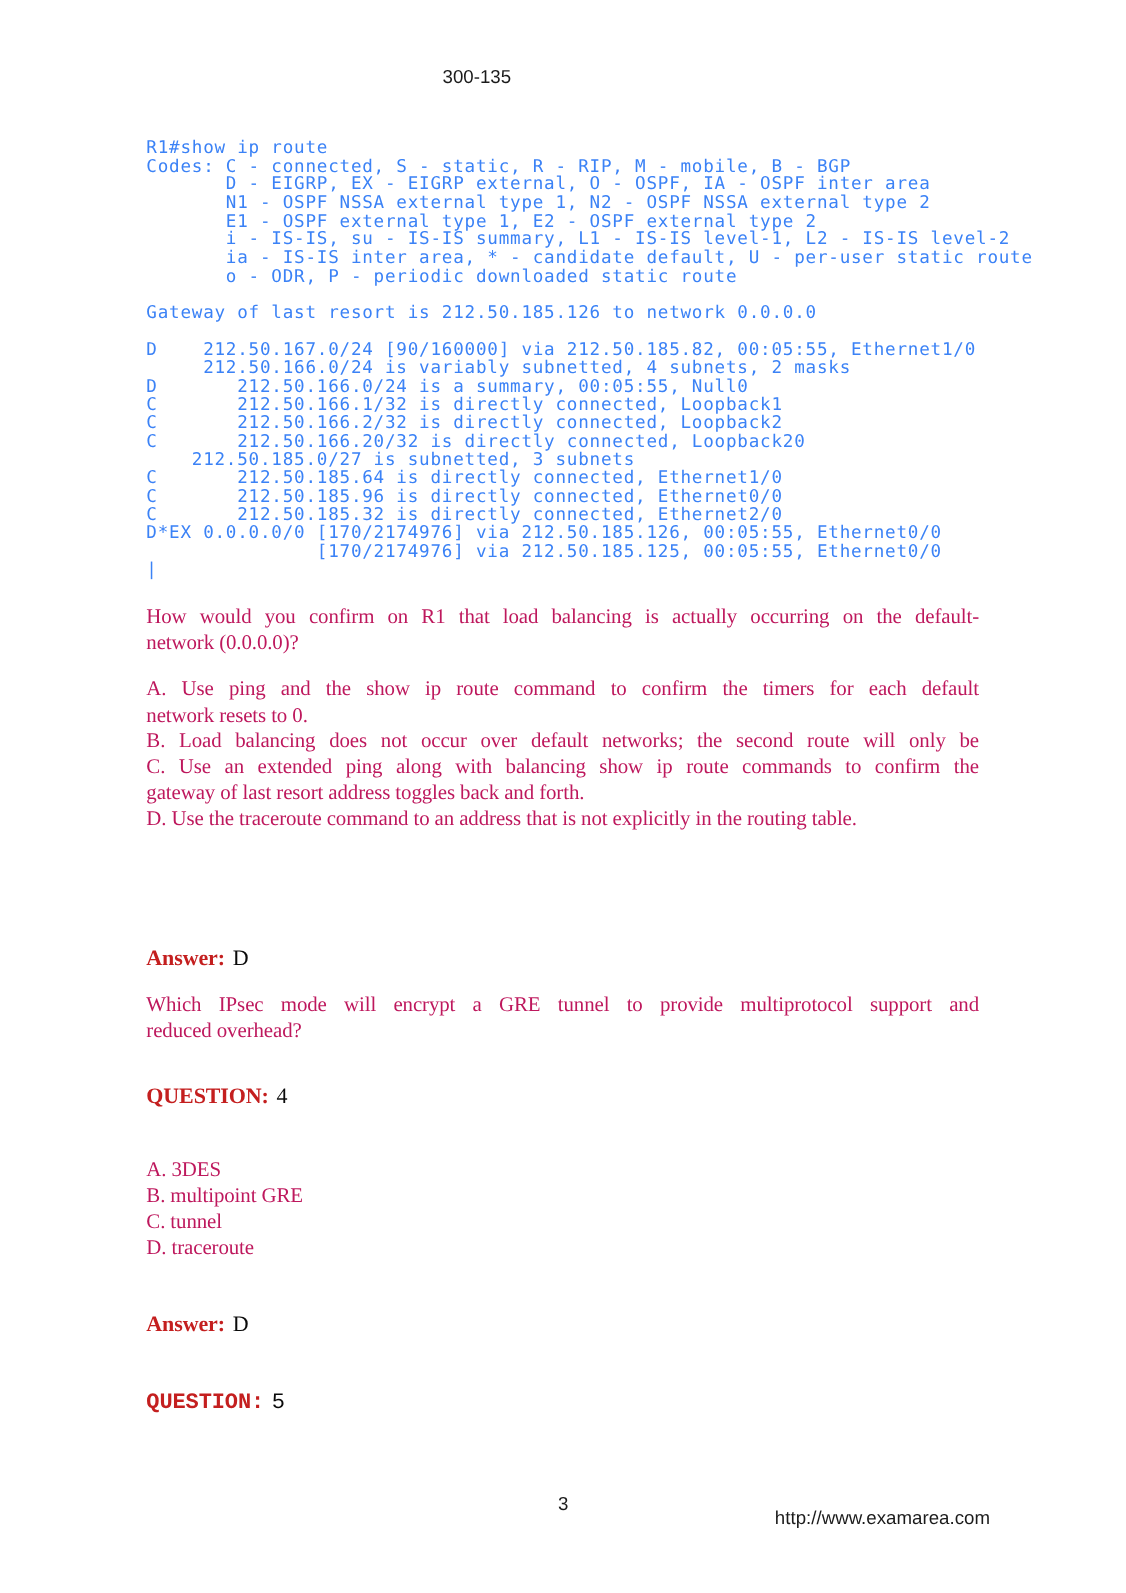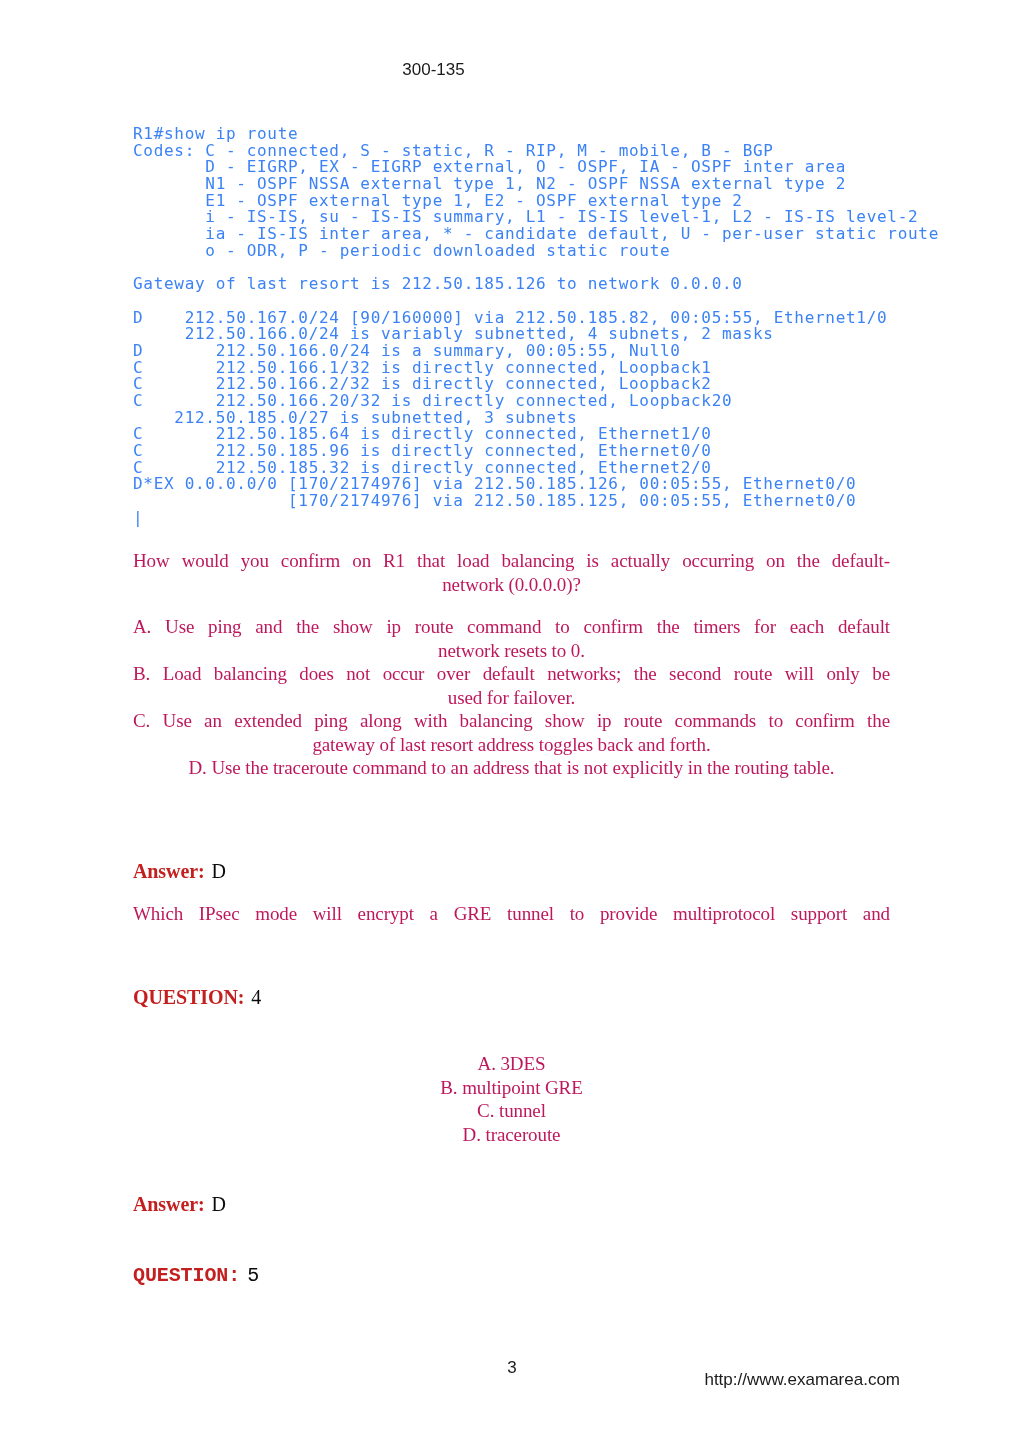--- a/index.html
+++ b/index.html
@@ -35,21 +35,21 @@
   .code-line { white-space: pre; height: 16.7px; }
   .serif-block {
     position: absolute;
     left: 133px;
     width: 757px;
     font-size: 19px;
     letter-spacing: -0.1px;
     line-height: 23.5px;
     color: #be185d;
   }
-  .para-line { text-align: center; }
+  .para-line { text-align: left; }
   .para-line.stretch { text-align: justify; text-align-last: justify; }
   .q3-prompt   { top: 549px; }
   .q3-options  { top: 615px; }
   .q4-prompt   { top: 902px; }
   .q4-options  { top: 1052px; }
   .heading-row {
     position: absolute;
     left: 133px;
     font-size: 20px;
     line-height: 24px;
@@ -97,41 +97,41 @@
       <div class="para-line">network (0.0.0.0)?</div>
     </div>
 
   <div class="serif-block q3-options">
     <div>
         <div class="para-line stretch">A. Use ping and the show ip route command to confirm the timers for each default</div>
         <div class="para-line">network resets to 0.</div>
       </div>
     <div>
         <div class="para-line stretch">B. Load balancing does not occur over default networks; the second route will only be</div>
-        <div class="para-line">used for failover.</div>
       </div>
     <div>
         <div class="para-line stretch">C. Use an extended ping along with balancing show ip route commands to confirm the</div>
         <div class="para-line">gateway of last resort address toggles back and forth.</div>
       </div>
     <div>
         <div class="para-line">D. Use the traceroute command to an address that is not explicitly in the routing table.</div>
       </div>
   </div>
 
   <div class="heading-row q3-answer">
     <span class="red-bold">Answer:</span><span class="heading-value">D</span>
   </div>
 
   <div class="heading-row q4-heading">
     <span class="red-bold">QUESTION:</span><span class="heading-value">4</span>
   </div>
 
   <div class="serif-block q4-prompt">
       <div class="para-line stretch">Which IPsec mode will encrypt a GRE tunnel to provide multiprotocol support and</div>
+      <div class="para-line">reduced overhead?</div>
     </div>
 
   <div class="serif-block q4-options">
     <div>
         <div class="para-line">A. 3DES</div>
       </div>
     <div>
         <div class="para-line">B. multipoint GRE</div>
       </div>
     <div>

